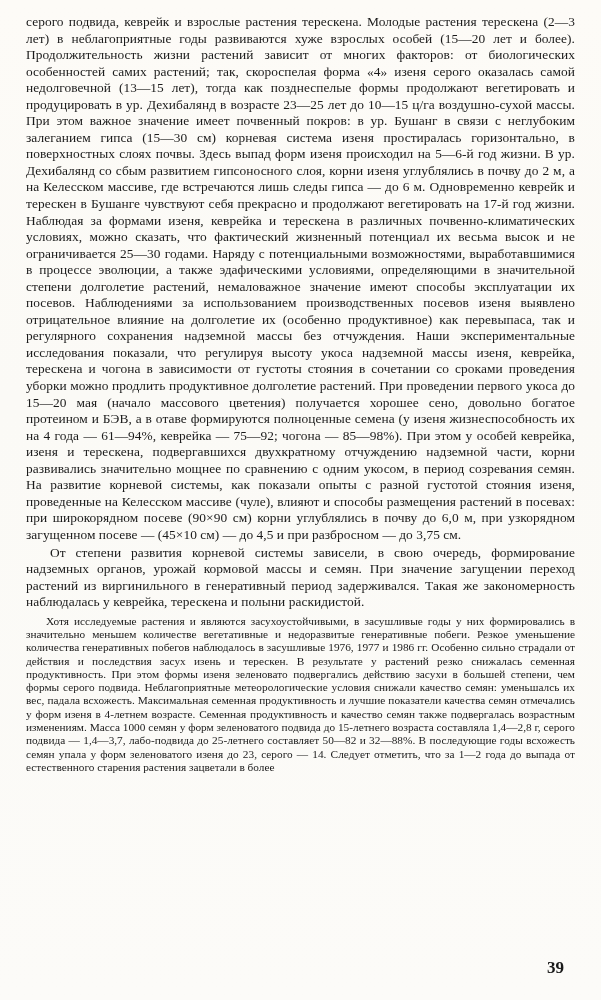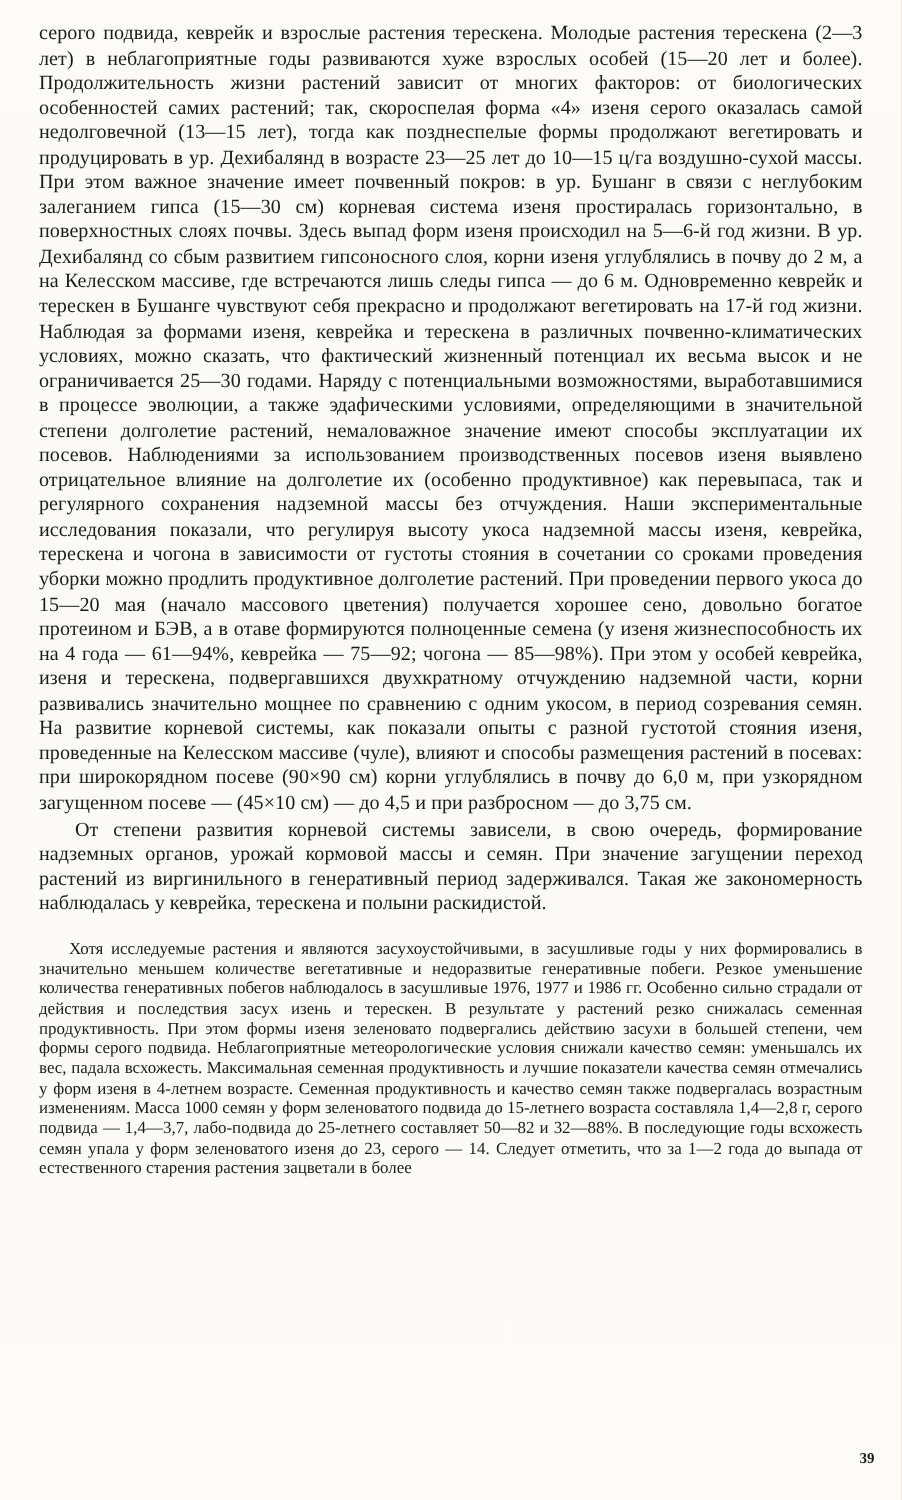--- a/index.html
+++ b/index.html
@@ -11,21 +11,21 @@
     width: 601px;
     height: 1000px;
     font-family: "Liberation Serif", serif;
     color: #1a1a1a;
     overflow: hidden;
   }
   .page {
     position: relative;
     width: 601px;
     height: 1000px;
-    background: #fca5a5;
+    background: #14b8a6;
     box-sizing: border-box;
     padding: 14px 26px 10px 26px;
   }
   .page::before {
     
     content: "";
     position: absolute;
     inset: 0;
     background: linear-gradient(180deg, #fdfbf7 0%, #fbfaf6 40%, #fcfbf8 100%);
     pointer-events: none;
@@ -44,34 +44,34 @@
     letter-spacing: 0.05px;
   }
   p.para {
     margin: 0;
     text-indent: 0;
   }
   p.para + p.para {
     margin-top: 0;
   }
   .small-block {
-    margin-top: 16px;
+    margin-top: 4px;
     font-size: 11.3px;
     line-height: 13.3px;
     text-align: justify;
     text-justify: inter-word;
   }
   .small-block p {
     margin: 0;
   }
   .page-number {
     position: absolute;
-    right: 18px;
+    right: 37px;
     bottom: 22px;
-    font-size: 10px;
+    font-size: 17px;
     font-family: "Liberation Serif", serif;
     font-weight: 700;
     color: #1a1a1a;
     z-index: 3;
   }
   .ti {
     display: inline-block;
     width: 24px;
   }
   .ti-sm {

